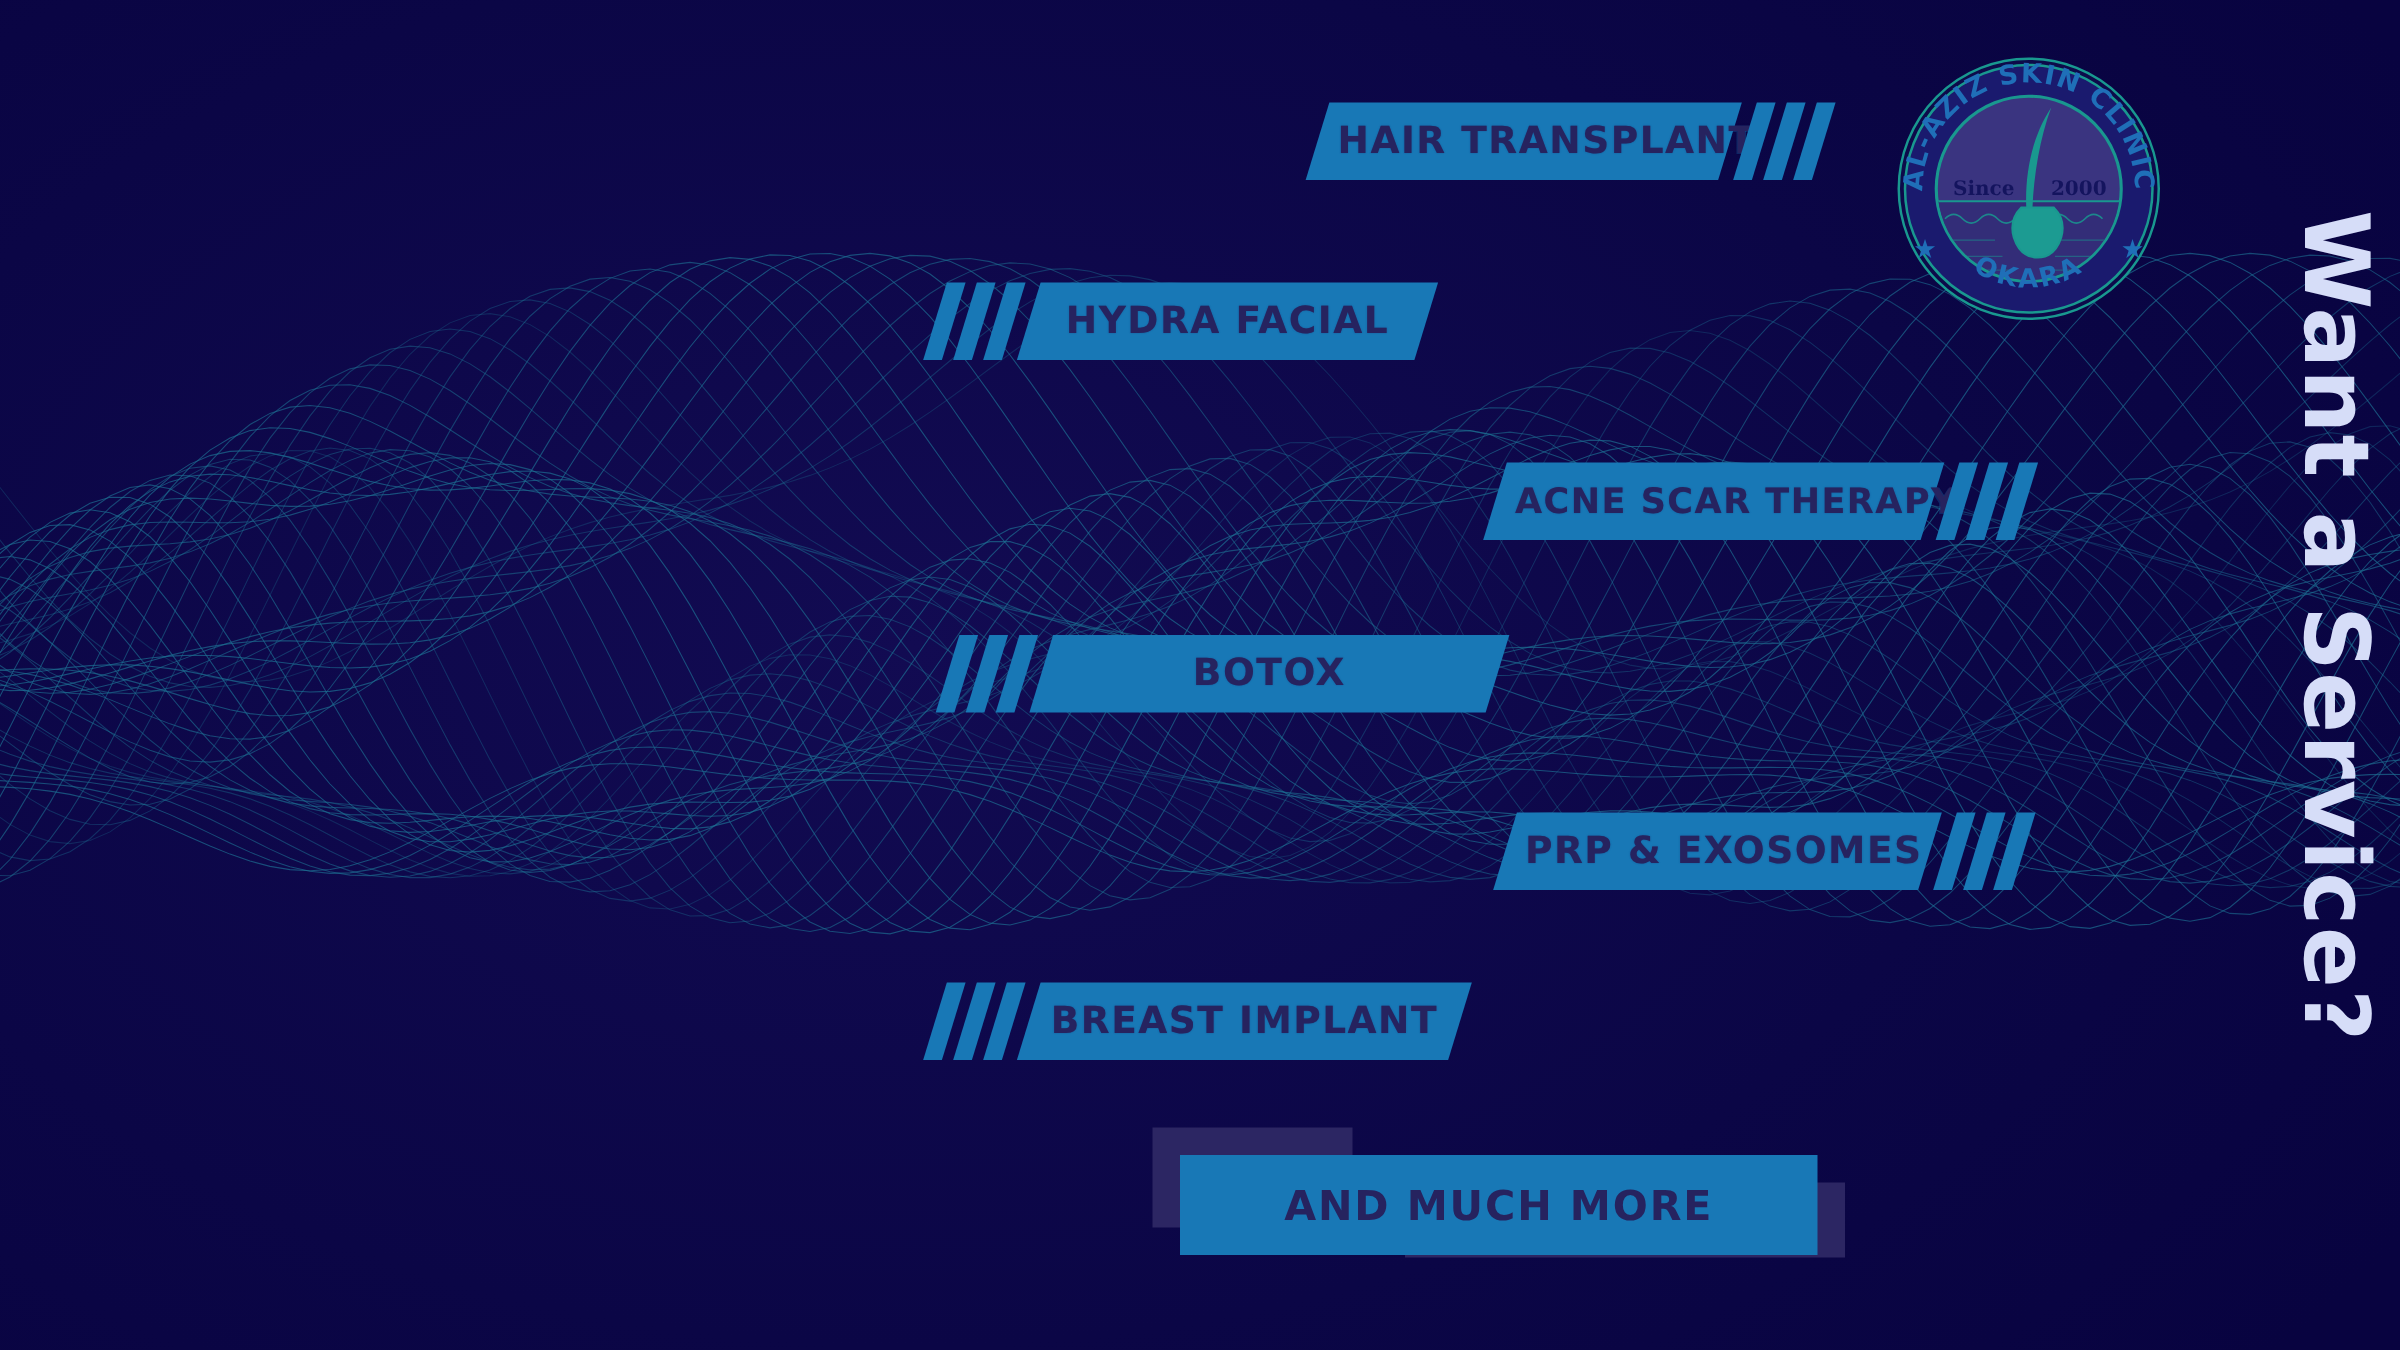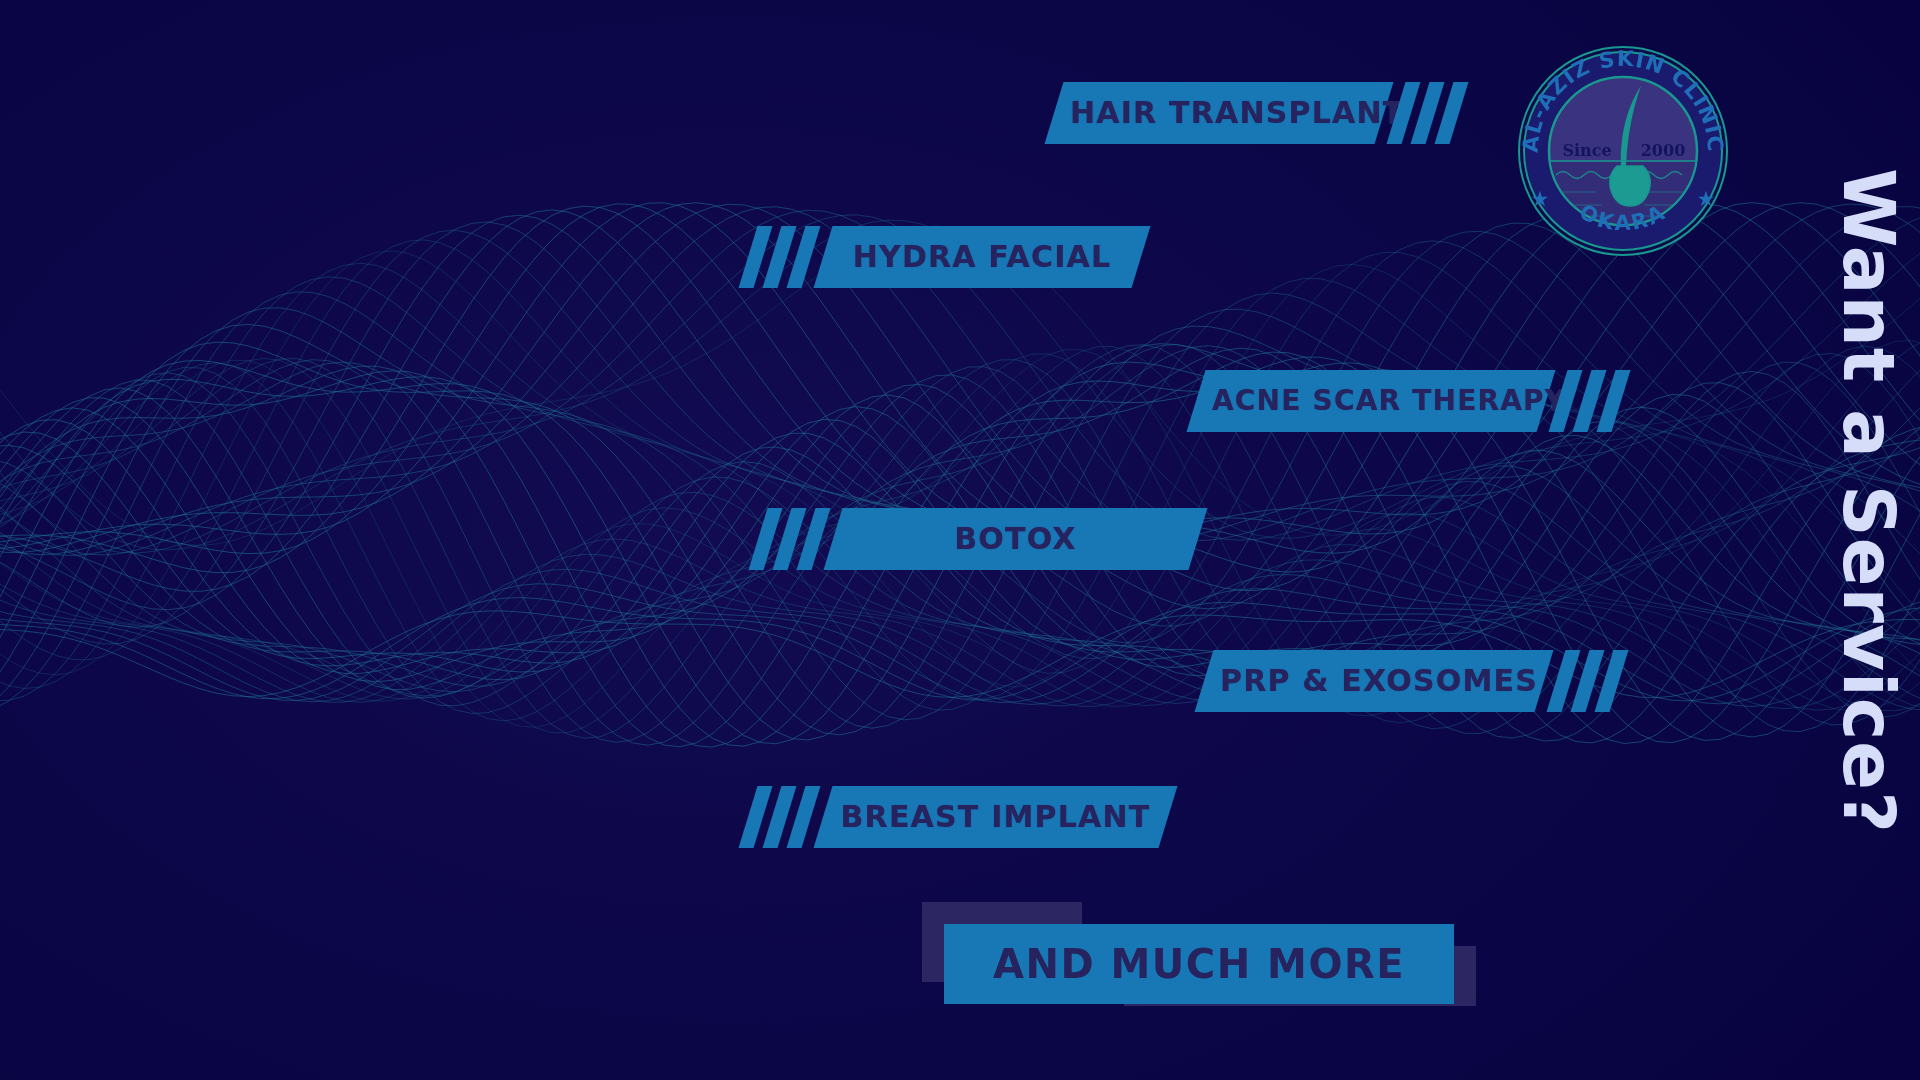--- a/index.html
+++ b/index.html
@@ -99,21 +99,21 @@
     position:absolute;
     left:0; top:0;
     width:510px; height:80px;
     background:#1878b6;
     display:flex; align-items:center; justify-content:center;
   }
   #more-label {
     color:#26235f;
     font-family:"DejaVu Sans", sans-serif;
     font-weight:700;
-    font-size:40px;
+    font-size:33px;
     letter-spacing:1.5px;
     text-transform:uppercase;
     line-height:1;
   }
 
   
   #headline {
     position:absolute;
     right:8px; top:0;
     width:86px; height:1080px;

